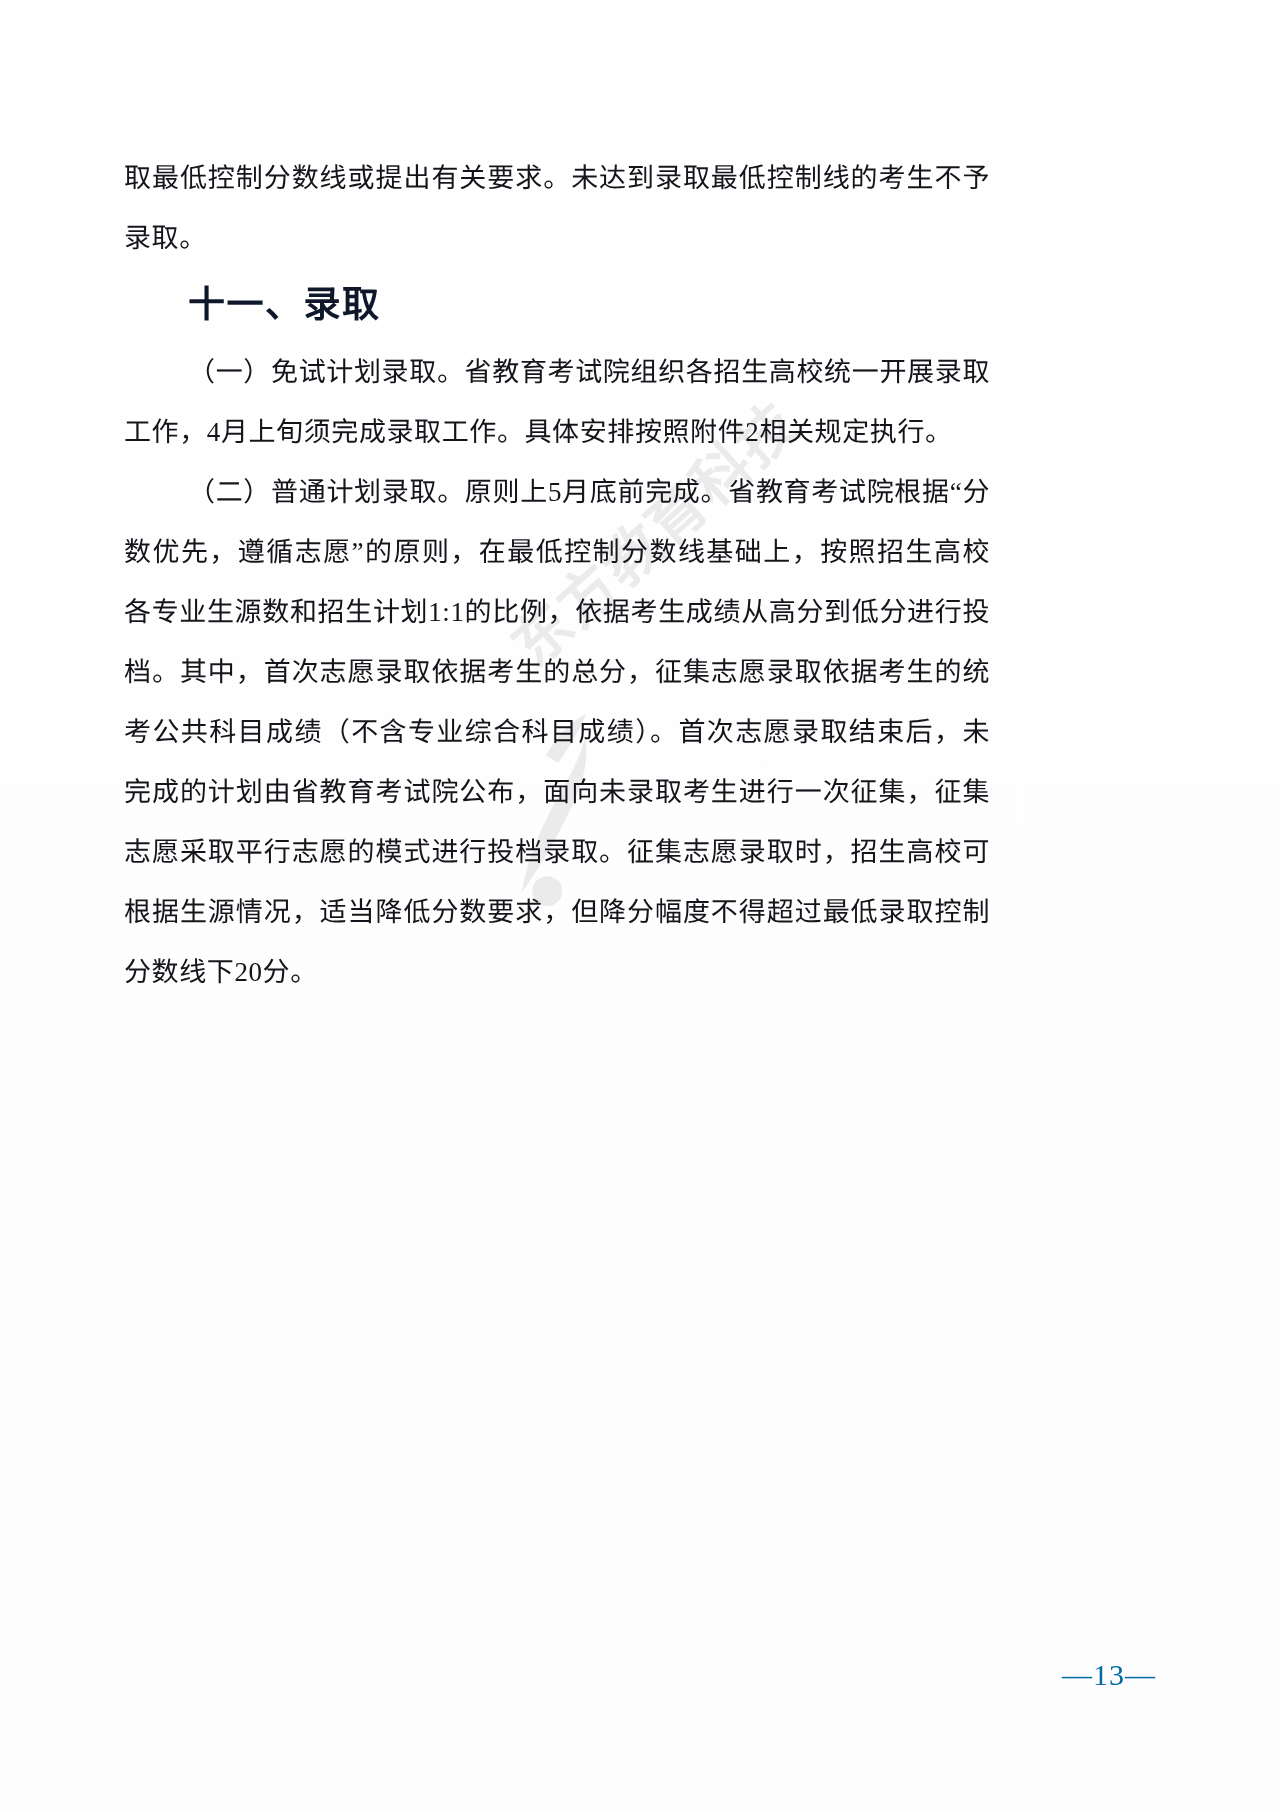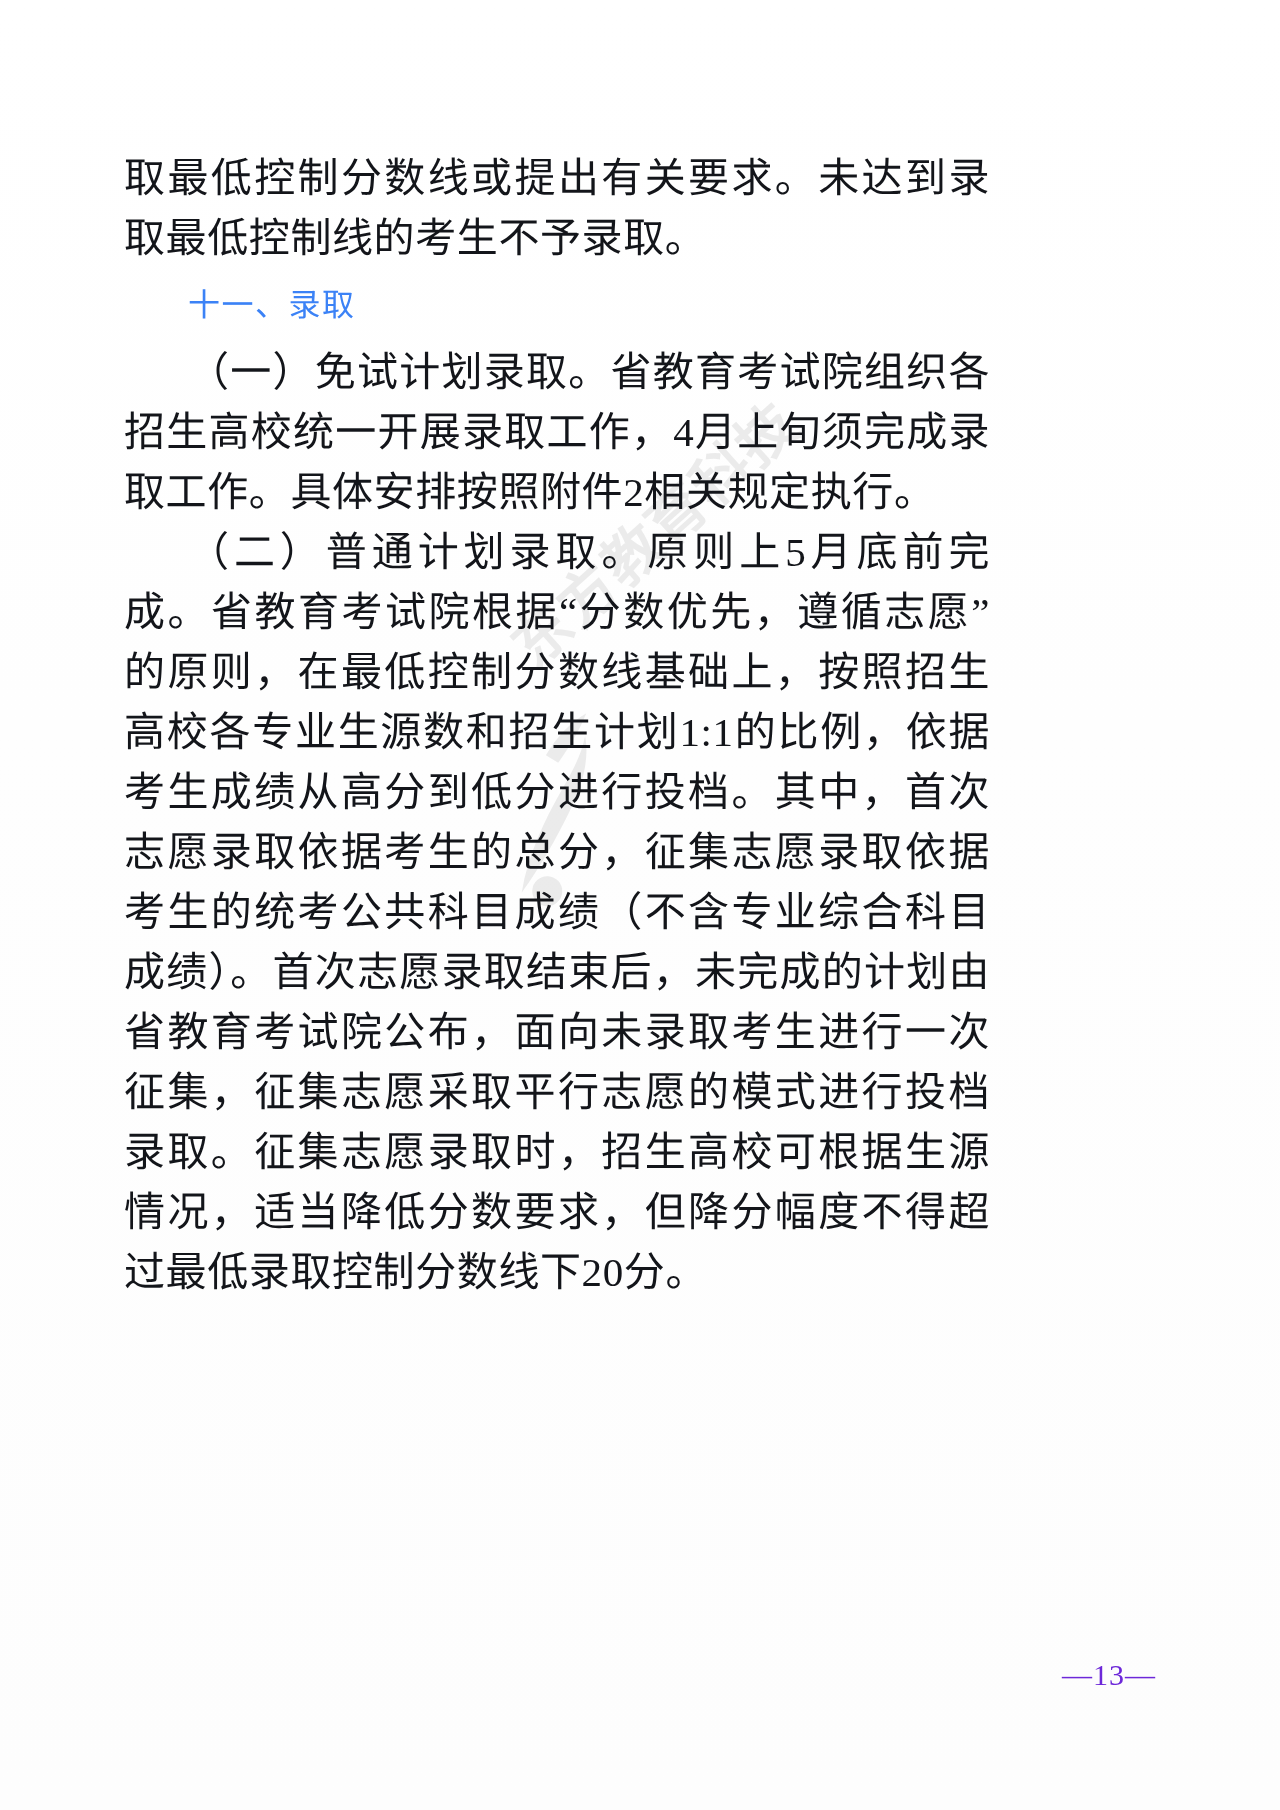--- a/index.html
+++ b/index.html
@@ -29,38 +29,38 @@
   }
   .content {
     position: absolute;
     left: 124px;
     top: 148px;
     width: 866px;
   }
   p.para {
     margin: 0;
     color: #13151a;
-    font-size: 41px;
+    font-size: 27px;
     line-height: 60px;
     text-align: justify;
     text-justify: inter-ideograph;
     letter-spacing: 0.6px;
     font-family: "Liberation Serif", "DejaVu Serif", serif;
     text-indent: 0;
   }
   p.indent {
     text-indent: 64px;
   }
   h2.section-heading {
     margin: 0;
     padding: 0;
-    color: #3b82f6;
-    font-size: 32px;
+    color: #0f172a;
+    font-size: 37px;
     line-height: 74px;
-    font-weight: normal;
+    font-weight: bold;
     text-indent: 64px;
     letter-spacing: 1.5px;
     font-family: "Liberation Sans", "DejaVu Sans", sans-serif;
   }
   
   .watermark {
     position: absolute;
     left: 430px;
     top: 590px;
     width: 420px;
@@ -86,21 +86,21 @@
     left: 20px;
     top: 238px;
     transform: rotate(-42deg);
     transform-origin: left top;
   }
   .page-number {
     position: absolute;
     right: 124px;
     bottom: 118px;
     font-size: 30px;
-    color: #6d28d9;
+    color: #0369a1;
     letter-spacing: 1px;
     font-family: "Liberation Serif", "DejaVu Serif", serif;
   }
 </style>
 </head>
 <body>
 
 <div class="page">
 
   <div class="paper-tint"></div>

